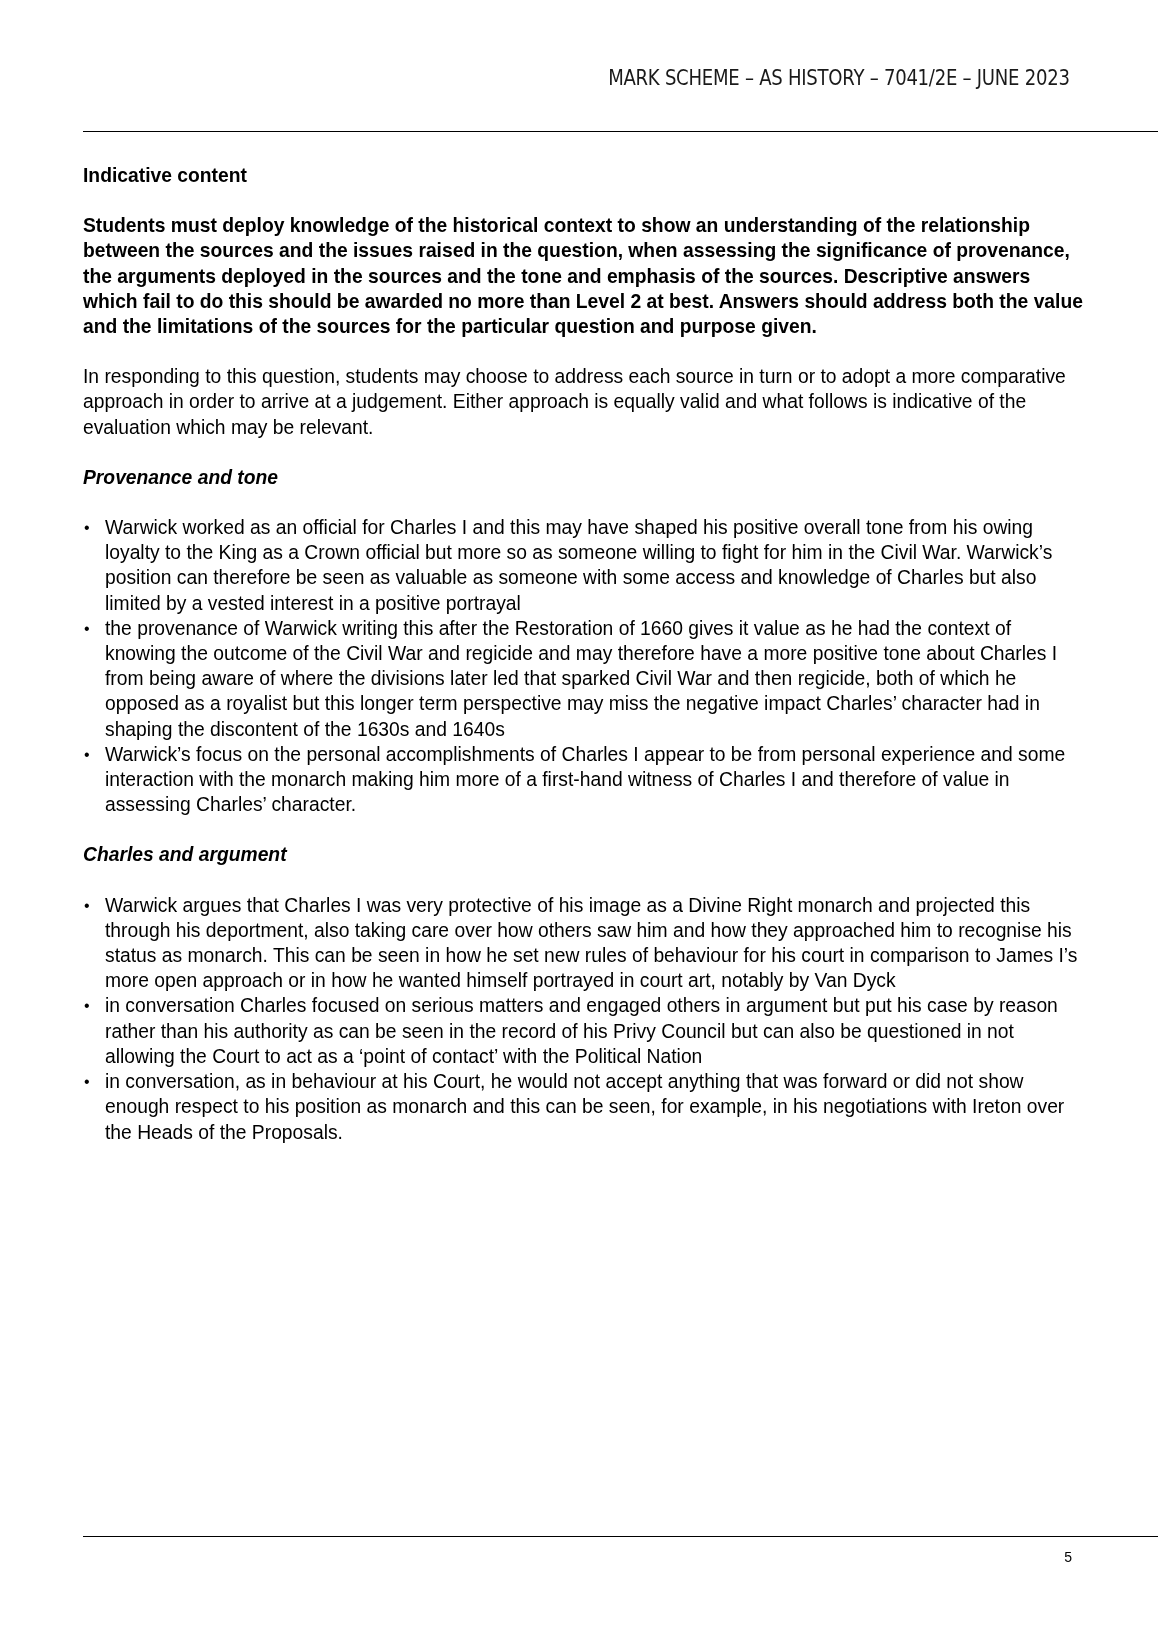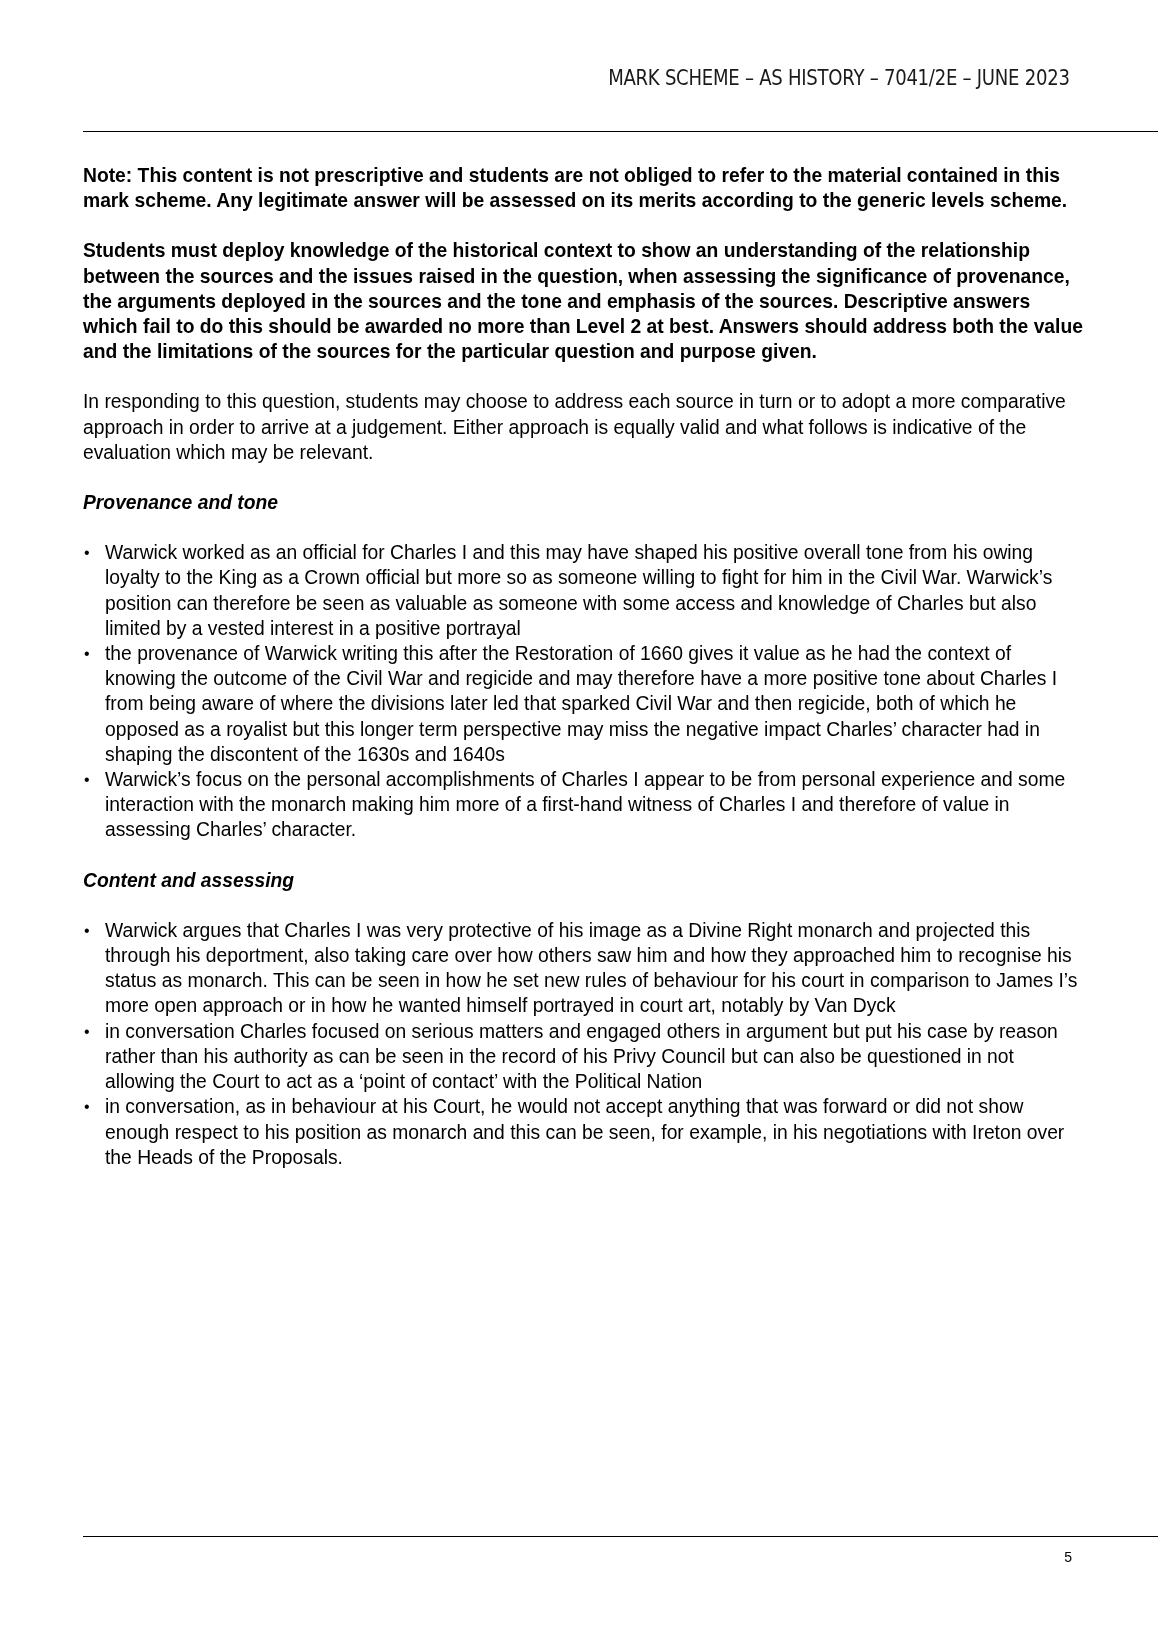--- a/index.html
+++ b/index.html
@@ -31,35 +31,35 @@
     position: absolute; left: 1px; top: 0; font-size: 16px;
   }
 </style>
 </head>
 <body>
 
 <div class="page-header">MARK SCHEME – AS HISTORY – 7041/2E – JUNE 2023</div>
 <div class="rule top"></div>
 
 <div class="content">
-  <p class="bold">Note: This content is not prescriptive and students are not obliged to refer to the material contained in this mark scheme. Any legitimate answer will be assessed on its merits according to the generic levels scheme.</p>
+  <p class="heading">Indicative content</p>
   <p class="bold">Students must deploy knowledge of the historical context to show an understanding of the relationship between the sources and the issues raised in the question, when assessing the significance of provenance, the arguments deployed in the sources and the tone and emphasis of the sources. Descriptive answers which fail to do this should be awarded no more than Level 2 at best. Answers should address both the value and the limitations of the sources for the particular question and purpose given.</p>
   <p>In responding to this question, students may choose to address each source in turn or to adopt a more comparative approach in order to arrive at a judgement. Either approach is equally valid and what follows is indicative of the evaluation which may be relevant.</p>
 
   <div>
     <p class="section-heading">Provenance and tone</p>
     <ul class="bullets">
       <li><span class="bullet">•</span><span>Warwick worked as an official for Charles I and this may have shaped his positive overall tone from his owing loyalty to the King as a Crown official but more so as someone willing to fight for him in the Civil War. Warwick’s position can therefore be seen as valuable as someone with some access and knowledge of Charles but also limited by a vested interest in a positive portrayal</span></li>
       <li><span class="bullet">•</span><span>the provenance of Warwick writing this after the Restoration of 1660 gives it value as he had the context of knowing the outcome of the Civil War and regicide and may therefore have a more positive tone about Charles I from being aware of where the divisions later led that sparked Civil War and then regicide, both of which he opposed as a royalist but this longer term perspective may miss the negative impact Charles’ character had in shaping the discontent of the 1630s and 1640s</span></li>
       <li><span class="bullet">•</span><span>Warwick’s focus on the personal accomplishments of Charles I appear to be from personal experience and some interaction with the monarch making him more of a first-hand witness of Charles I and therefore of value in assessing Charles’ character.</span></li>
     </ul>
   </div>
 
   <div>
-    <p class="section-heading">Content and assessing</p>
+    <p class="section-heading">Charles and argument</p>
     <ul class="bullets">
       <li><span class="bullet">•</span><span>Warwick argues that Charles I was very protective of his image as a Divine Right monarch and projected this through his deportment, also taking care over how others saw him and how they approached him to recognise his status as monarch. This can be seen in how he set new rules of behaviour for his court in comparison to James I’s more open approach or in how he wanted himself portrayed in court art, notably by Van Dyck</span></li>
       <li><span class="bullet">•</span><span>in conversation Charles focused on serious matters and engaged others in argument but put his case by reason rather than his authority as can be seen in the record of his Privy Council but can also be questioned in not allowing the Court to act as a ‘point of contact’ with the Political Nation</span></li>
       <li><span class="bullet">•</span><span>in conversation, as in behaviour at his Court, he would not accept anything that was forward or did not show enough respect to his position as monarch and this can be seen, for example, in his negotiations with Ireton over the Heads of the Proposals.</span></li>
     </ul>
   </div>
 </div>
 
 <div class="rule bottom"></div>
 <div class="page-number">5</div>

